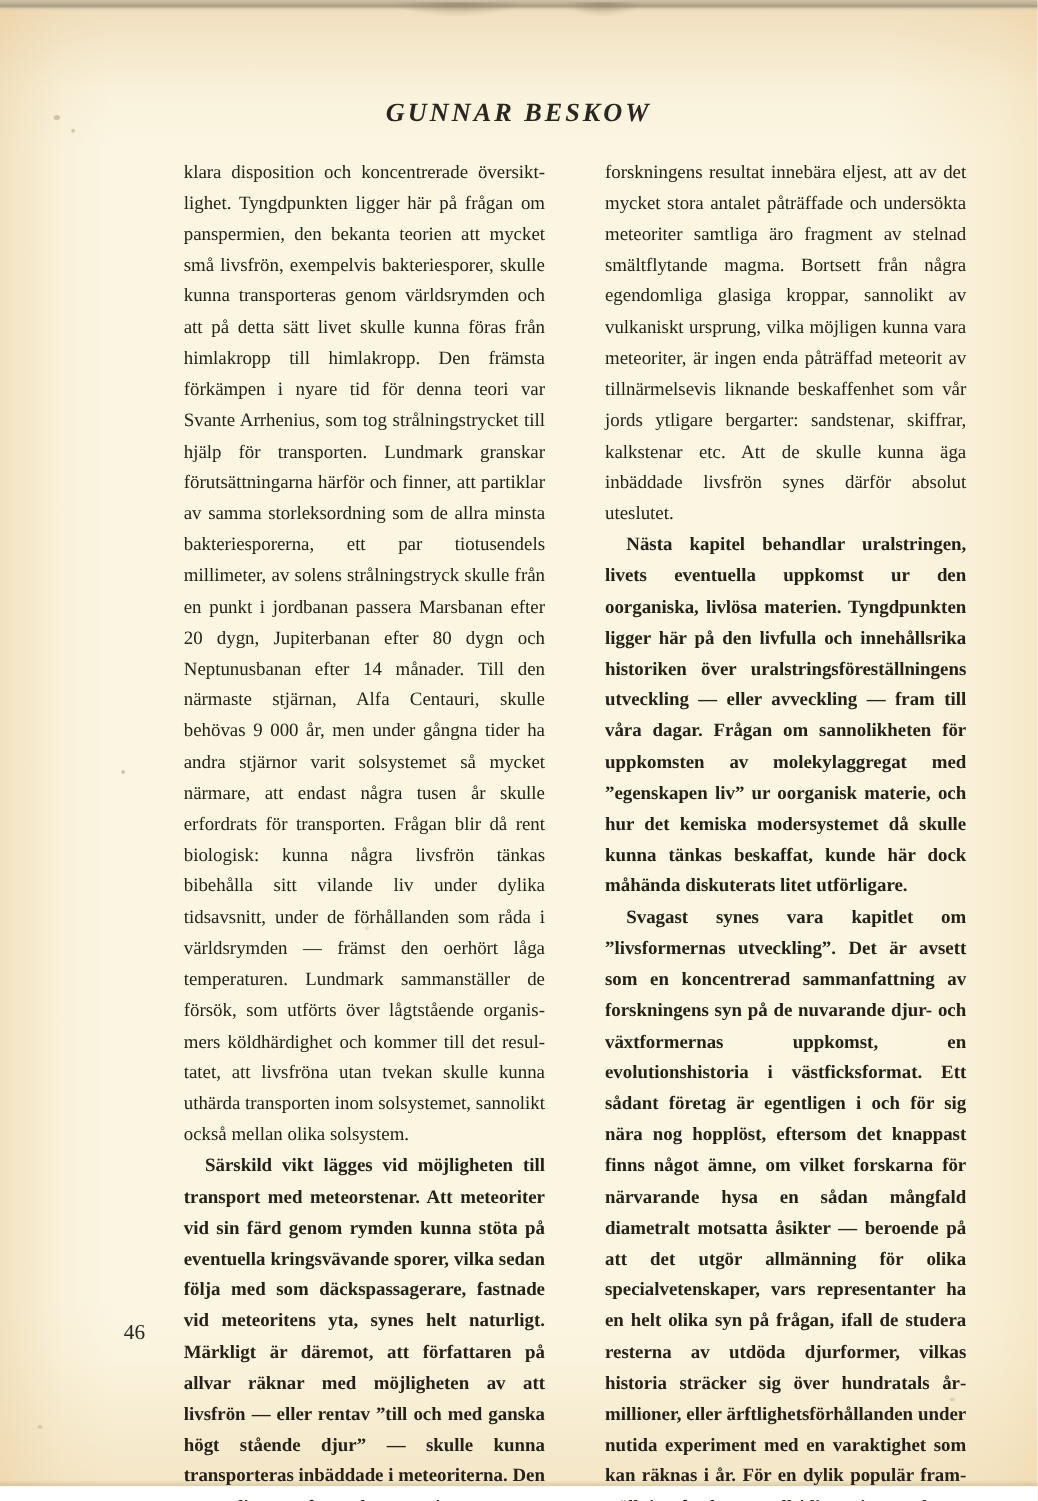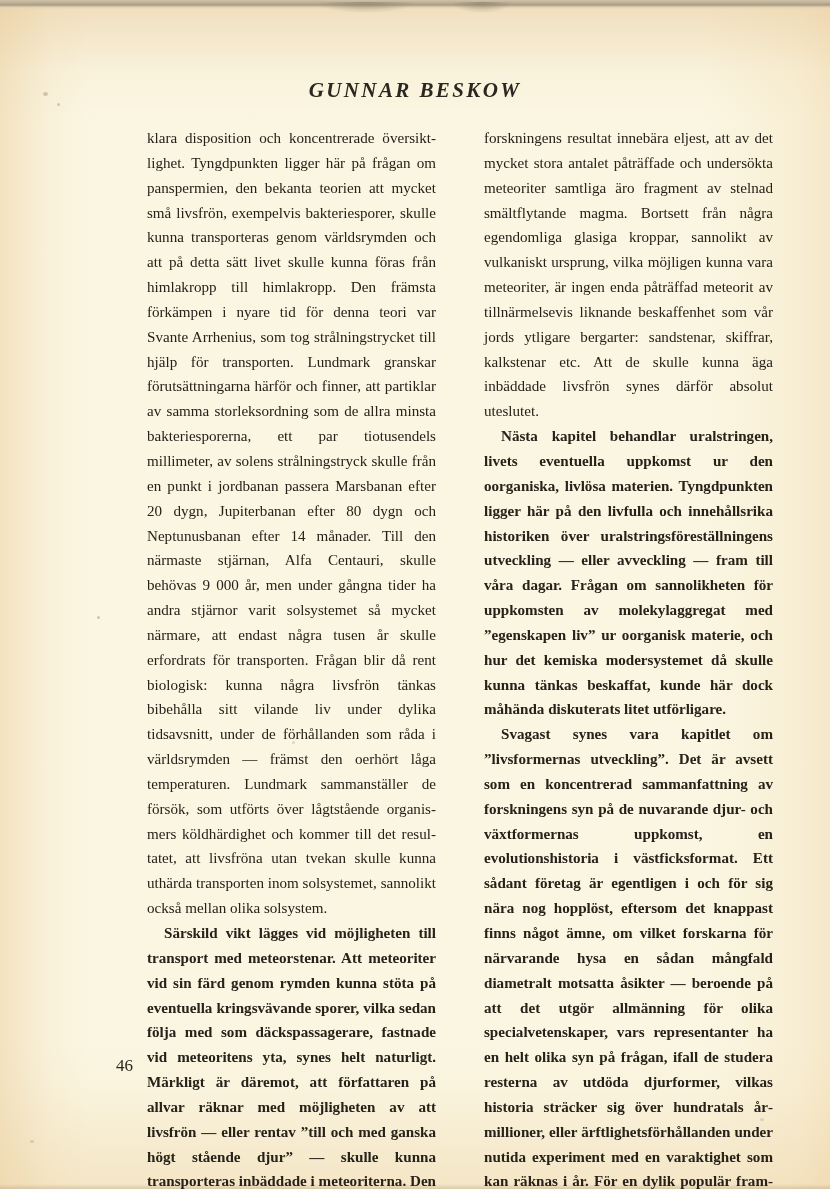--- a/index.html
+++ b/index.html
@@ -145,21 +145,21 @@
     margin-top: 0;
   }
   
   .column p {
     text-align-last: left;
   }
 
   
   #folio {
     position: absolute;
-    left: 116px;
+    left: 99px;
     top: 1056px;
     font-family: "Liberation Serif", "DejaVu Serif", serif;
     font-size: 17px;
     color: #2a2620;
   }
 </style>
 </head>
 <body>
 
 <div id="page">

